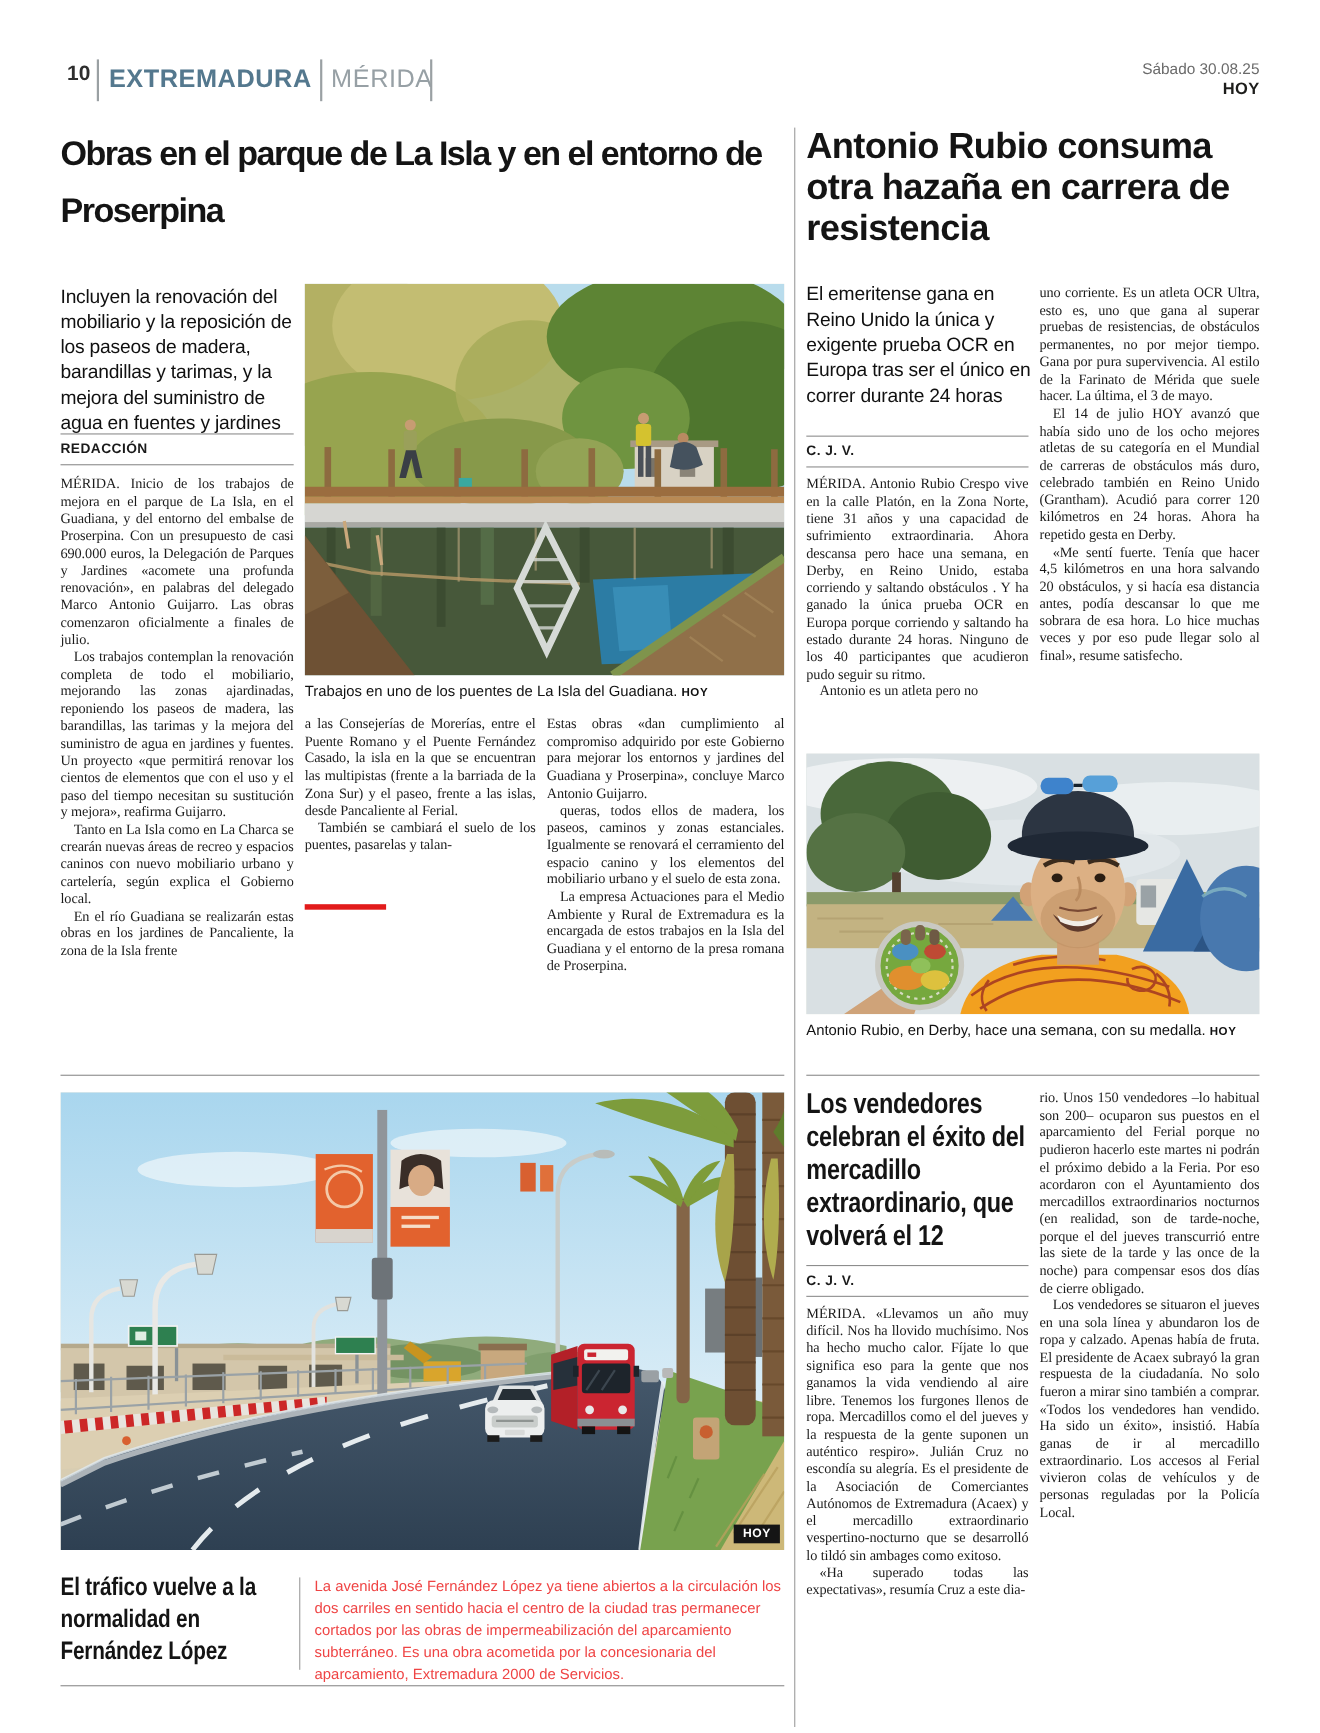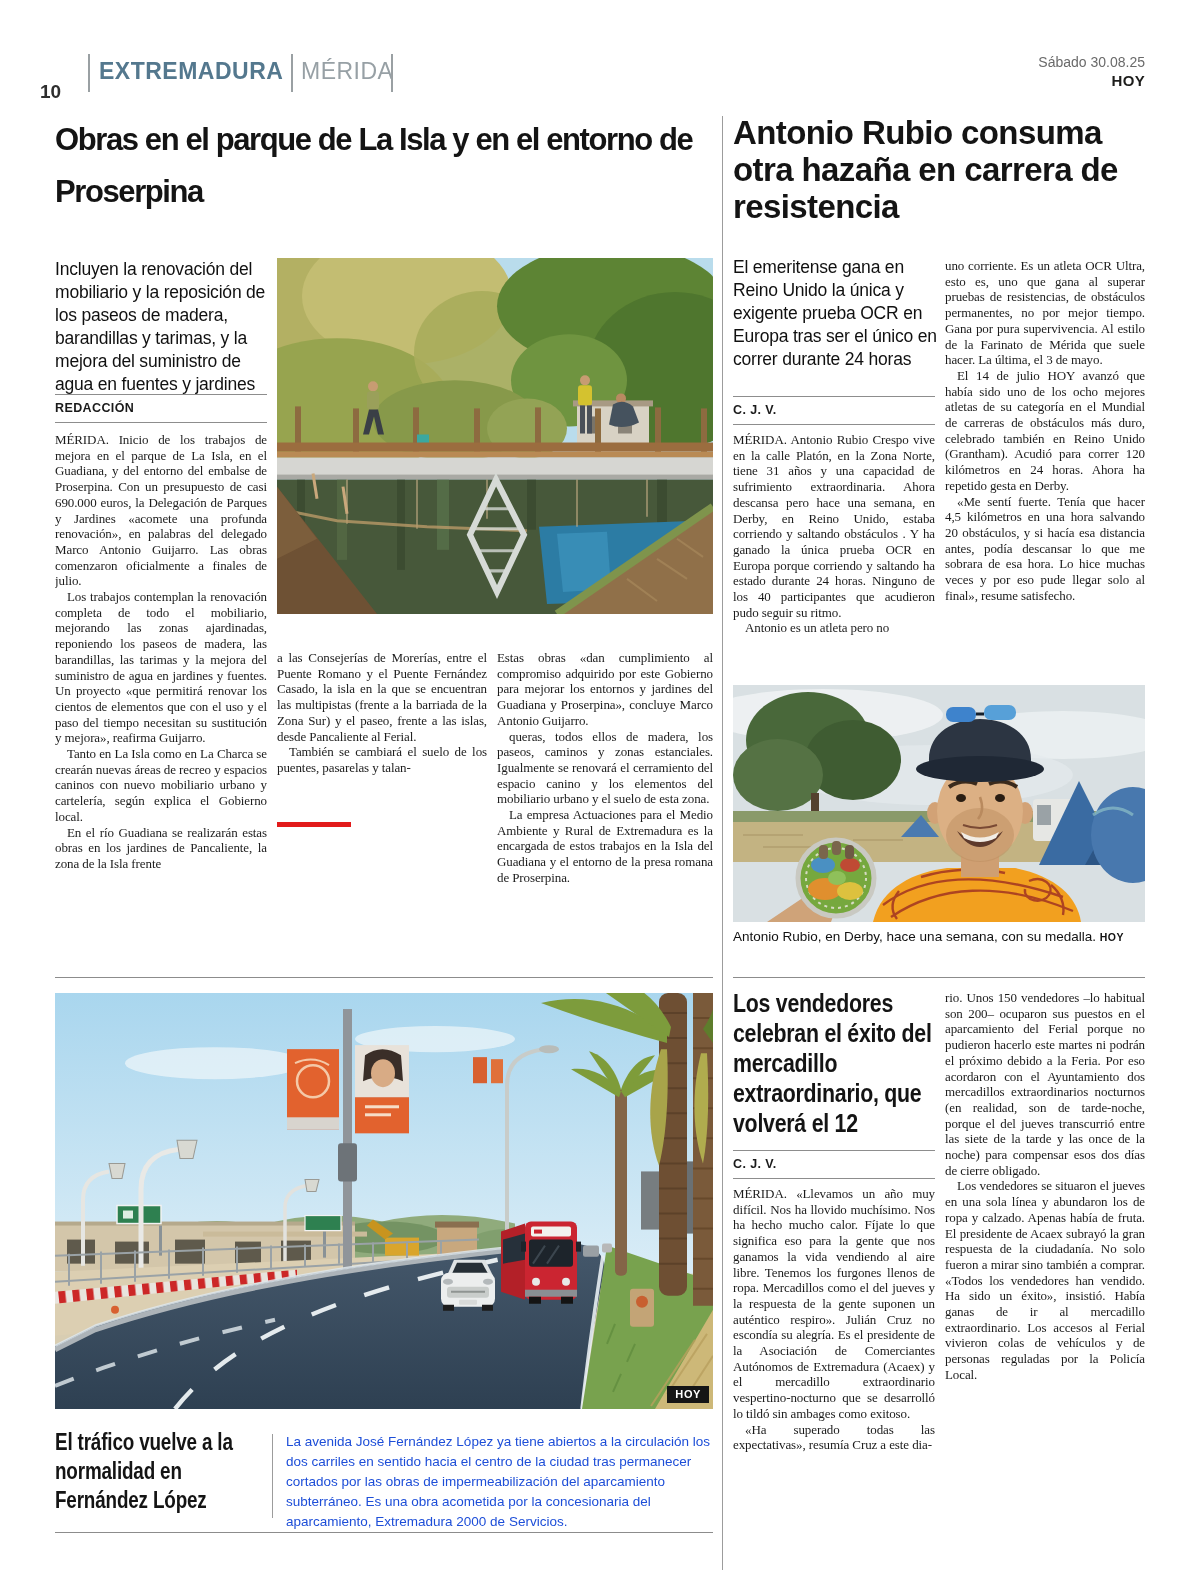--- a/index.html
+++ b/index.html
@@ -26,41 +26,41 @@
   .byline { font-size:12.5px; font-weight:bold; letter-spacing:.4px; color:#1a1a1a;
             border-top:1px solid #8d8d8d; border-bottom:1px solid #8d8d8d; padding:6px 0 7px 0; }
 
   .serifcol { font-family:"Liberation Serif", serif; font-size:13px; line-height:15.7px;
               letter-spacing:-0.1px; text-align:justify; color:#1b1b1b; overflow:hidden;
               -webkit-hyphens:auto; hyphens:auto; }
   .serifcol p { margin:0; }
   .serifcol p + p { text-indent:12px; }
 
   .caption { font-size:13.5px; line-height:17.5px; color:#111; }
-  .caption-lg { font-size:13.5px; line-height:20px; color:#1d4ed8; }
+  .caption-lg { font-size:13.5px; line-height:20px; color:#ef4444; }
   .credit { font-size:10.5px; font-weight:bold; letter-spacing:.5px; color:#111; }
 
   .quote-bar { width:74px; height:5px; background:#e21b1b; }
   .pull-quote { font-family:"Liberation Serif", serif; font-weight:bold; font-size:17px;
                 line-height:20px; color:#101010; letter-spacing:-0.1px; }
 
   .vrule { width:1px; background:#9c9c9c; }
   .hrule { height:1px; background:#8c8c8c; }
 
   .photo { overflow:hidden; background:#dfe5e2; }
   .photo svg { display:block; width:100%; height:100%; }
   .credit-badge { position:absolute; right:4px; bottom:6px; background:#151515; color:#fff;
                   font-size:11px; font-weight:bold; letter-spacing:.6px; padding:2px 8px 3px; }
 </style>
 </head>
 <body>
 
 <div class="page">
 
-  <div class="abs pagenum" style="left:40px; top:57px;margin-top:24px;">10</div>
+  <div class="abs pagenum" style="left:61px; top:57px;">10</div>
   <div class="abs hdr-bar" style="left:88px; top:54px; height:38px;"></div>
   <div class="abs section-title" style="left:99px; top:58px;">EXTREMADURA</div>
   <div class="abs hdr-bar" style="left:291px; top:54px; height:38px;"></div>
   <div class="abs edition-title" style="left:301px; top:58px;">MÉRIDA</div>
   <div class="abs hdr-bar" style="left:391px; top:54px; height:38px;"></div>
   <div class="abs hdr-date" style="left:900px; top:54px; width:245px;">Sábado 30.08.25</div>
   <div class="abs hdr-brand" style="left:900px; top:72px; width:245px;">HOY</div>
 
   <div class="abs vrule" style="left:722px; top:116px; height:1454px;"></div>
 
@@ -154,20 +154,24 @@
         <path d="M380,300 l30,20"></path>
           <path d="M350,320 l30,22"></path>
           <path d="M400,280 l26,18"></path>
       </g>
       <g stroke="#caa87c" stroke-width="3">
         <path d="M40,240 L36,215"></path>
           <path d="M70,255 L66,228"></path>
       </g>
     </svg>
   </div>
+  <div class="abs caption" style="left:277px; top:620px; width:436px;">
+    <span>Trabajos en uno de los puentes de La Isla del Guadiana.</span>
+    <span class="credit">HOY</span>
+  </div>
 
   <div class="abs serifcol" style="left:277px; top:650px; width:210px; height:164px;">
     <p>a las Consejerías de Morerías, entre el Puente Romano y el Puente Fernández Casado, la isla en la que se encuentran las multipistas (frente a la barriada de la Zona Sur) y el paseo, frente a las islas, desde Pancaliente al Ferial.</p>
     <p>También se cambiará el suelo de los puentes, pasarelas y talan-</p>
   </div>
 
   <div class="abs quote-bar" style="left:277px; top:822px;"></div>
 
   <div class="abs serifcol" style="left:497px; top:650px; width:216px; height:302px;">
     <p>Estas obras «dan cumplimiento al compromiso adquirido por este Gobierno para mejorar los entornos y jardines del Guadiana y Proserpina», concluye Marco Antonio Guijarro.</p>

